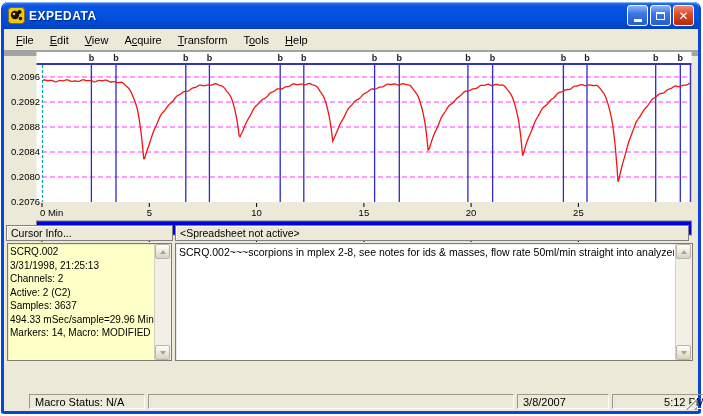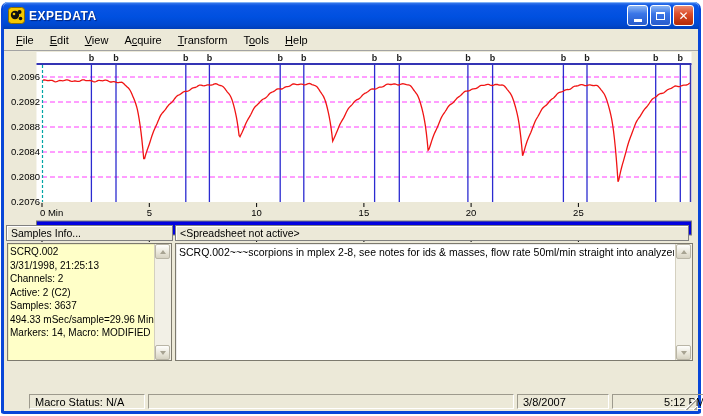--- a/index.html
+++ b/index.html
@@ -15,21 +15,21 @@
     text-shadow:1px 1px 1px #00247a;flex:1;}
   .winbtn{width:21px;height:21px;margin-left:2px;border:1px solid #fff;border-radius:3px;
     display:flex;align-items:center;justify-content:center;box-sizing:border-box;
     background:linear-gradient(180deg,#8db6f2 0%,#3b76e8 40%,#2a5fd0 90%);}
   .winbtn.close{background:linear-gradient(180deg,#ec8d75 0%,#dd4f2c 40%,#b92e0a 90%);}
   .glyph-min{width:8px;height:3px;background:#fff;align-self:flex-end;margin:0 0 3px 0;}
   .glyph-max{width:9px;height:8px;border:1px solid #fff;border-top:2px solid #fff;box-sizing:border-box;}
   .glyph-close{color:#fff;font-weight:bold;font-size:12px;line-height:12px;}
   
   .menubar{height:21px;display:flex;align-items:center;padding-left:4px;
-    border-bottom:1px solid #a3a3a3;background:#ECE9D8;font-size:11px;color:#000;}
+    border-bottom:6px solid #a3a3a3;background:#ECE9D8;font-size:11px;color:#000;}
   .menu-item{padding:3px 8px;}
   .menu-item u{text-decoration:underline;}
   
   .chart-wrap{position:absolute;left:2px;top:50px;width:691px;height:200px;}
   
   .panel-header{position:absolute;height:16px;box-sizing:border-box;background:#ECE9D8;
     border:1px solid #808080;box-shadow:inset 1px 1px 0 #fff;font-size:10.5px;
     padding:1px 4px;color:#000;overflow:hidden;white-space:nowrap;}
   .hdr-left{left:2px;top:223px;width:167px;}
   .hdr-right{left:171px;top:223px;width:514px;}
@@ -163,21 +163,21 @@
         <line x1="250.6" y1="186" x2="250.6" y2="190" stroke="#000" stroke-width="1"></line>
         <text x="250.6" y="199" text-anchor="middle" font-size="9.5" fill="#000">10</text>
         <line x1="357.9" y1="186" x2="357.9" y2="190" stroke="#000" stroke-width="1"></line>
         <text x="357.9" y="199" text-anchor="middle" font-size="9.5" fill="#000">15</text>
         <line x1="465.1" y1="186" x2="465.1" y2="190" stroke="#000" stroke-width="1"></line>
         <text x="465.1" y="199" text-anchor="middle" font-size="9.5" fill="#000">20</text>
         <line x1="572.4" y1="186" x2="572.4" y2="190" stroke="#000" stroke-width="1"></line>
         <text x="572.4" y="199" text-anchor="middle" font-size="9.5" fill="#000">25</text>
       </svg></div>
 
-  <div class="panel-header hdr-left">Samples Info...</div>
+  <div class="panel-header hdr-left">Cursor Info...</div>
   <div class="panel-header hdr-right">&lt;Spreadsheet not active&gt;</div>
 
   <div class="content-box box-left">
     <div class="info-lines">
         <div class="info-line">SCRQ.002</div>
         <div class="info-line">3/31/1998, 21:25:13</div>
         <div class="info-line">Channels: 2</div>
         <div class="info-line">Active: 2 (C2)</div>
         <div class="info-line">Samples: 3637</div>
         <div class="info-line">494.33 mSec/sample=29.96 Min</div>

